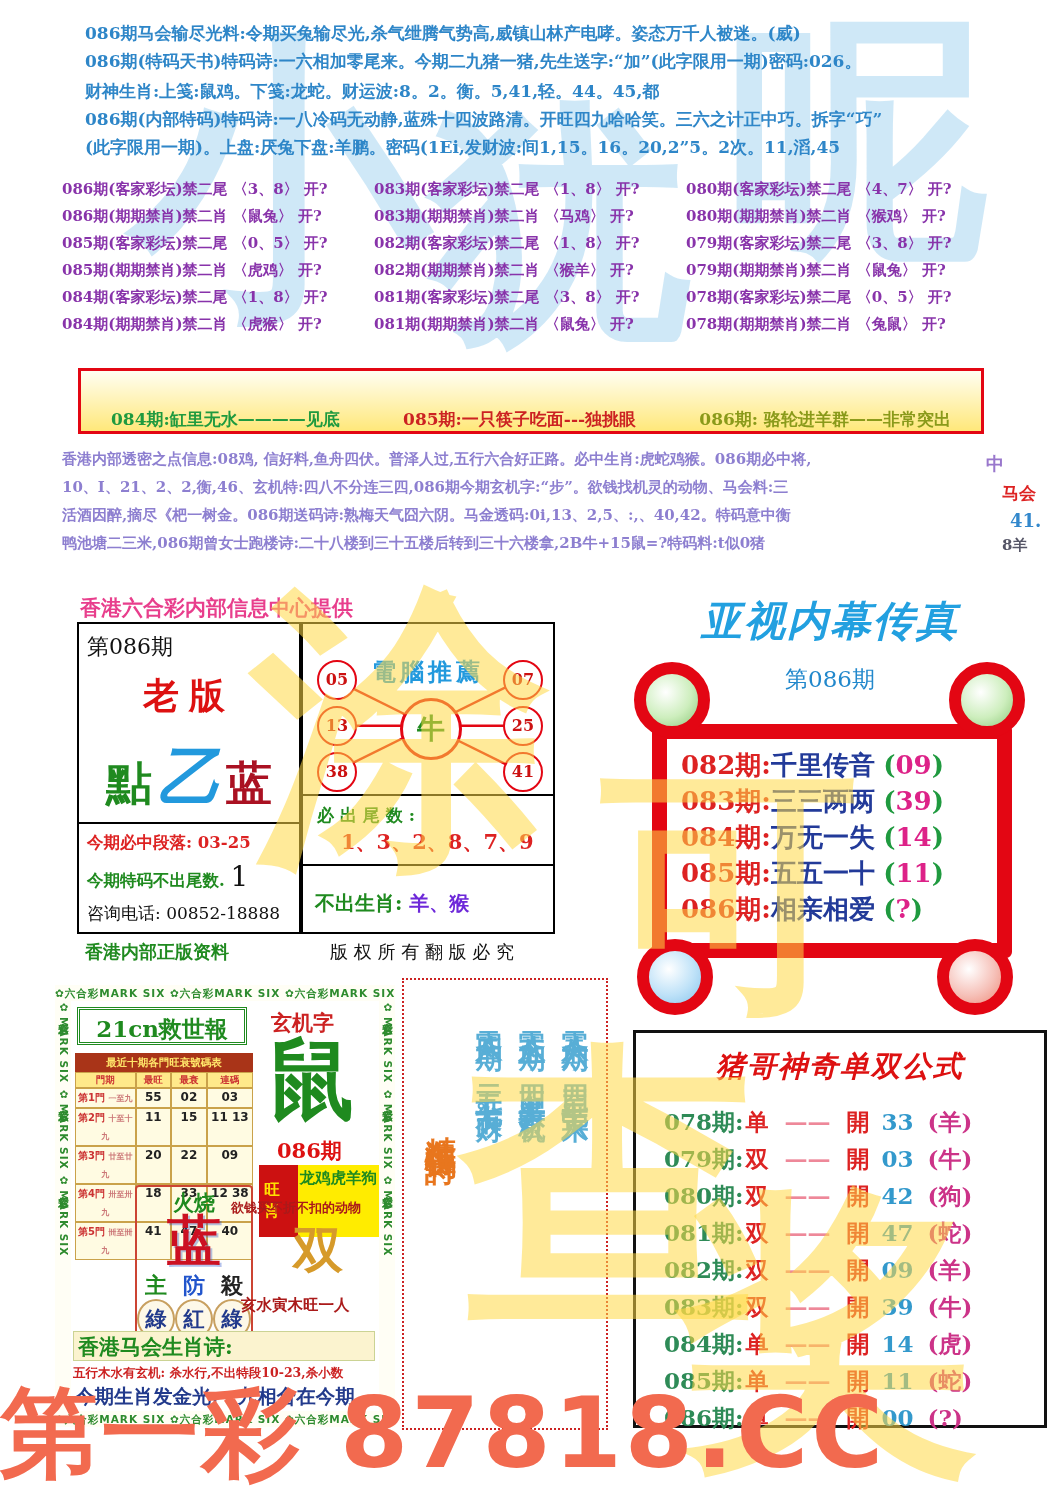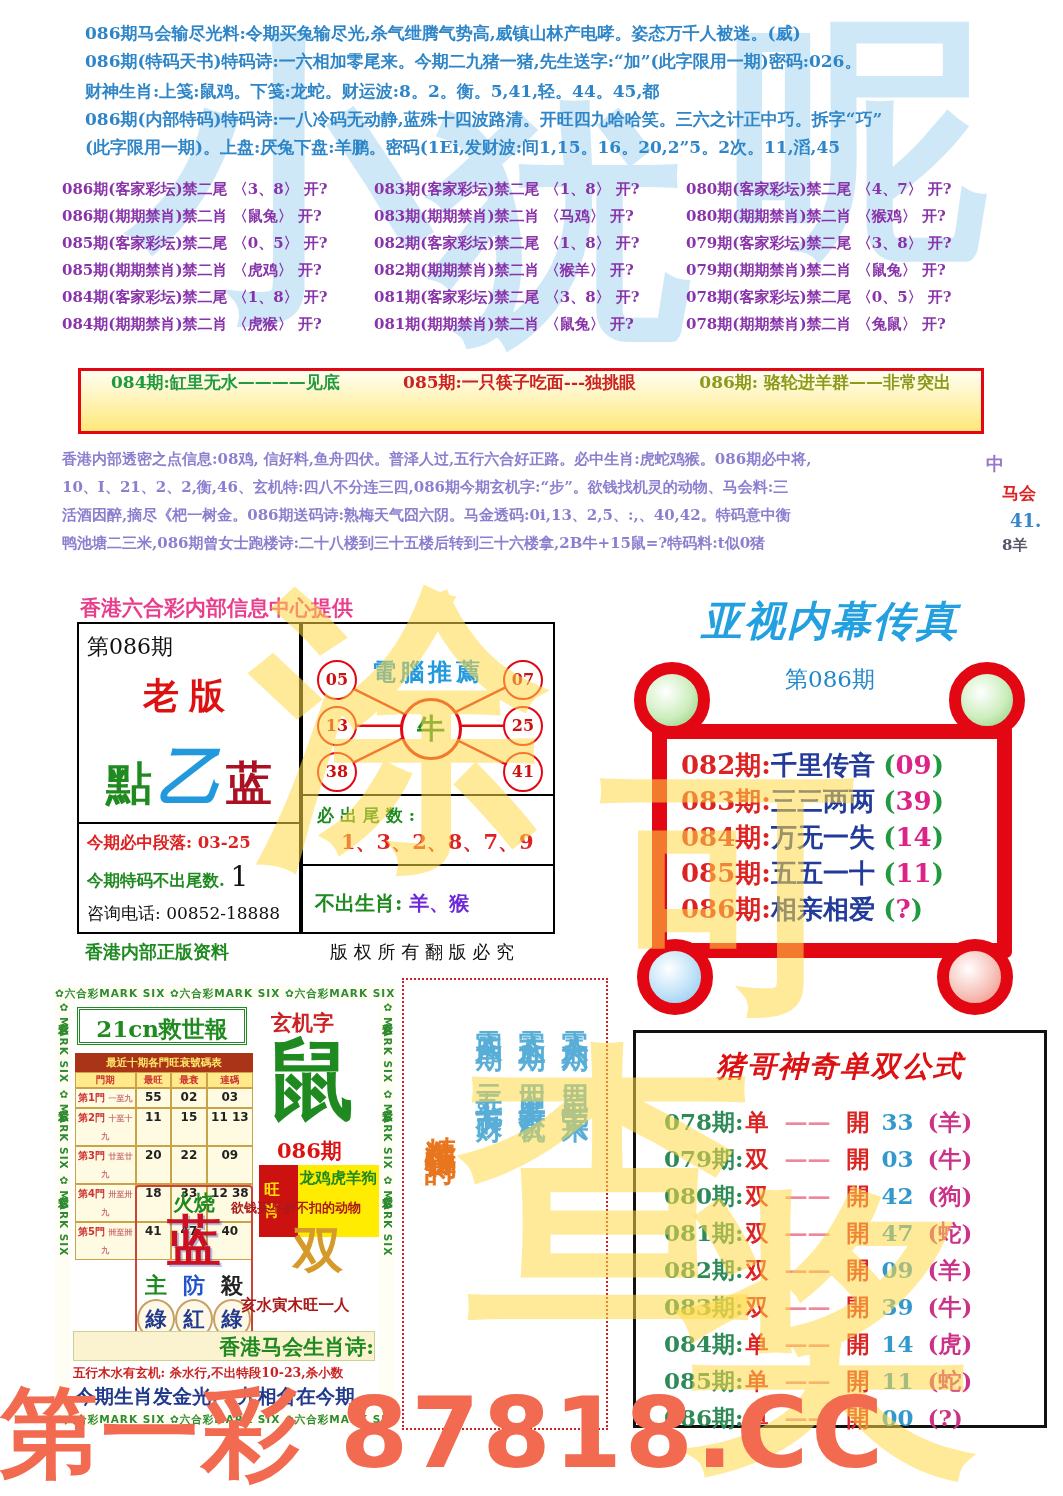--- a/index.html
+++ b/index.html
@@ -12,21 +12,21 @@
   .wm-y{color:rgba(255,216,70,.55);font-size:300px;z-index:5;}
   
   .tline{position:absolute;left:85px;color:#2e86c8;font-size:17px;font-weight:bold;white-space:nowrap;z-index:1;}
   
   .ban-line{position:absolute;color:#8833aa;font-size:15px;font-weight:bold;white-space:nowrap;z-index:1;}
   
   .oc-label{color:#17a05a;font-weight:bold;font-size:15.5px;}
   .oc-nums{color:#cc4433;font-weight:bold;font-size:15.5px;}
   
   .ybox{position:absolute;left:78px;top:368px;width:906px;height:66px;border:3px solid #e30613;
-        background:linear-gradient(180deg,#fffef2,#ffe87a);display:flex;align-items:flex-start;
+        background:linear-gradient(180deg,#fffef2,#ffe87a);display:flex;align-items:flex-end;
         justify-content:space-between;padding:0 30px;box-sizing:border-box;z-index:1;}
   .yb1{color:#1f9a3f;font-weight:bold;font-size:17px;}
   .yb2{color:#cc2222;font-weight:bold;font-size:17px;}
   .yb3{color:#8a9a1a;font-weight:bold;font-size:17px;}
   
   .sline{position:absolute;left:62px;color:#8d7fd0;font-size:15px;font-weight:bold;white-space:nowrap;z-index:1;}
   .edge{position:absolute;z-index:1;font-weight:bold;}
   
   .provider{position:absolute;left:80px;top:594px;color:#e83e8c;font-size:21px;font-weight:bold;z-index:1;}
   
@@ -110,21 +110,21 @@
   .m6-circle{width:36px;height:36px;border:2px solid #c8a060;border-radius:50%;background:#fdf8e8;color:#223a8c;
              font-size:21px;font-weight:bold;line-height:36px;text-align:center;}
   .m6-period{position:absolute;left:206px;top:136px;color:#dd1111;font-size:21px;font-weight:bold;}
   .m6-badges{position:absolute;left:188px;top:164px;display:flex;}
   .m6-wl{background:#cc1111;color:#ffe100;font-size:16px;font-weight:bold;padding:15px 5px;}
   .m6-wv{background:#ffec00;color:#1f8a1f;font-size:15.5px;font-weight:bold;padding:3px 2px;white-space:nowrap;}
   .m6-money{position:absolute;left:160px;top:198px;width:146px;color:#aa1a1a;font-size:13px;font-weight:bold;white-space:nowrap;}
   .m6-double{position:absolute;left:190px;top:216px;width:114px;text-align:center;color:#d69a2a;font-size:50px;font-weight:bold;}
   .m6-water{position:absolute;left:170px;top:294px;width:140px;color:#aa1a1a;font-size:15.5px;font-weight:bold;white-space:nowrap;}
   .m6-bar{position:absolute;left:2px;top:330px;width:302px;height:30px;background:#fbf3cf;border:1px solid #cbd394;
-          color:#1f8a1f;font-size:21px;font-weight:bold;line-height:30px;padding-left:22px;box-sizing:border-box;text-align:right;}
+          color:#1f8a1f;font-size:21px;font-weight:bold;line-height:30px;padding-left:4px;box-sizing:border-box;}
   .m6-l1{position:absolute;left:2px;top:364px;color:#cc2222;font-size:12.5px;font-weight:bold;white-space:nowrap;}
   .m6-l2{position:absolute;left:4px;top:382px;color:#223a8c;font-size:19.5px;font-weight:bold;white-space:nowrap;}
   
   .fbox{position:absolute;left:633px;top:1030px;width:414px;height:398px;border:3px solid #111;background:#fff;z-index:2;box-sizing:border-box;}
   .f-title{position:absolute;left:0;top:14px;width:100%;text-align:center;color:#dd1111;font-size:29px;
            font-weight:bold;font-style:italic;letter-spacing:2px;}
   .f-rows{position:absolute;left:28px;top:70px;}
   .f-row{height:37px;line-height:37px;font-size:23px;white-space:nowrap;}
   .fp{color:#2e8b57;font-weight:bold;}
   .ft{color:#dd2222;font-weight:bold;margin-left:2px;}

